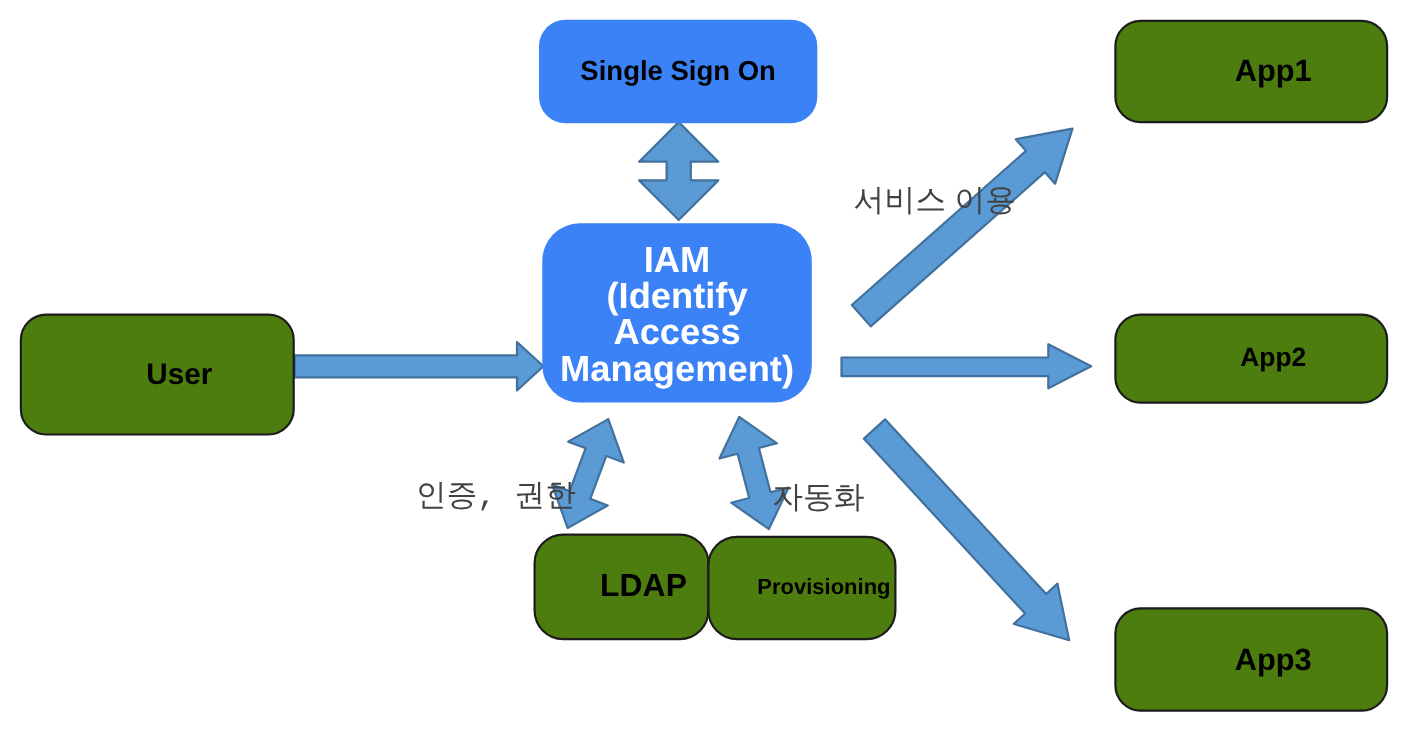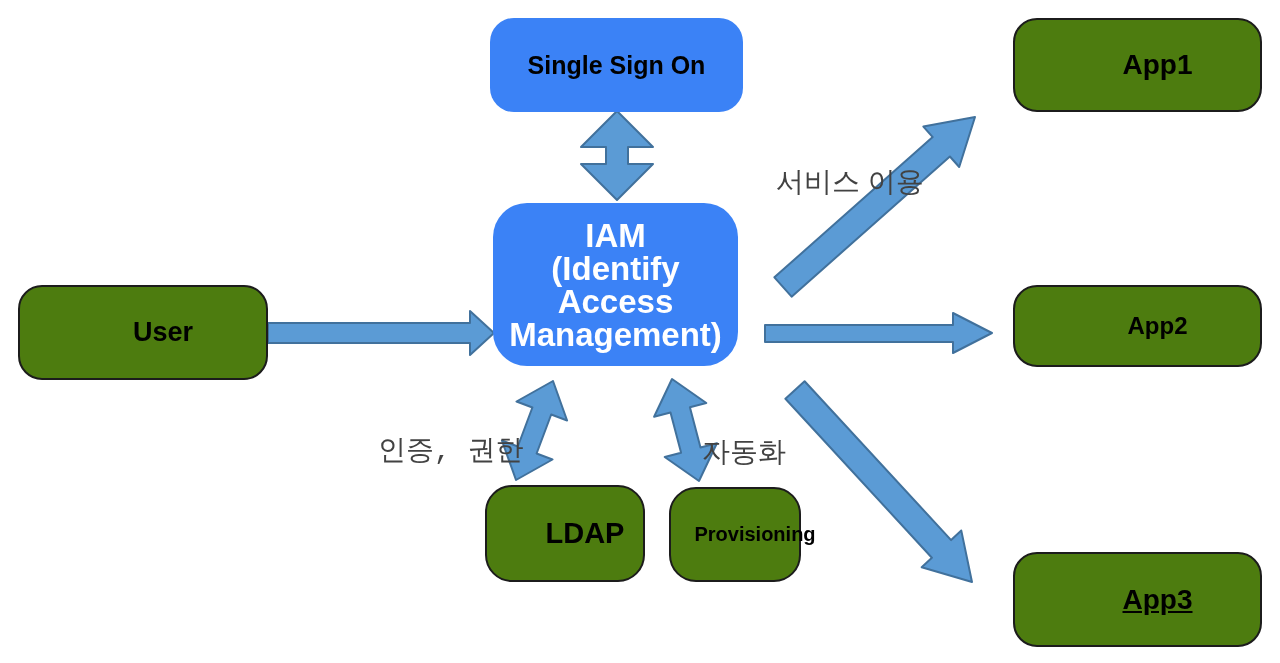--- a/index.html
+++ b/index.html
@@ -10,26 +10,26 @@
   .arrow-layer { position:absolute; left:0; top:0; width:1280px; height:663px; }
   .box {
     position:absolute; display:flex; align-items:center; justify-content:center;
     text-align:center; box-sizing:border-box; font-weight:bold; color:#000;
   }
   .red  { background:#3b82f6; border-radius:24px; }
   .white{ background:#4d7c0f; border:2.5px solid #1c1c1c; border-radius:24px;padding-left:40px; }
   .sso  { left:490px;  top:18px;  width:253px; height:94px;  font-size:25px; }
   .iam  { left:493px;  top:203px; width:245px; height:163px; border-radius:34px;
           color:#ffffff; font-size:33px; line-height:33px; white-space:pre-line; }
-  .user { left:18px;   top:285px; width:250px; height:95px;  font-size:27px;text-align:right; }
+  .user { left:18px;   top:285px; width:250px; height:111px;  font-size:27px;text-align:right; }
   .app1 { left:1013px; top:18px;  width:249px; height:94px;  font-size:28px; }
   .app2 { left:1013px; top:285px; width:249px; height:82px;  font-size:24px;align-items:center; }
-  .app3 { left:1013px; top:552px; width:249px; height:95px;  font-size:28px;text-decoration:underline; }
+  .app3 { left:1013px; top:552px; width:249px; height:95px;  font-size:28px; }
   .ldap { left:437px;  top:485px; width:160px; height:97px;  font-size:29px; border-radius:27px;margin-left:48px; }
-  .prov { left:643px;  top:487px; width:132px; height:95px;  font-size:20px; border-radius:27px;margin-left:26px; }
+  .prov { left:643px;  top:487px; width:172px; height:95px;  font-size:20px; border-radius:27px; }
   .lbl { position:absolute; color:#424242; font-size:28px; white-space:nowrap; }
   .lbl-auth-token { left:481px; top:141px; }
   .lbl-id-pw      { left:300px; top:291px; width:160px; text-align:center; }
   .lbl-service    { left:776px; top:163px; }
   .lbl-auth-authz { left:378px; top:431px;font-family:Liberation Mono, monospace; }
   .lbl-automation { left:702px; top:433px; }
 </style>
 </head>
 <body>
 

